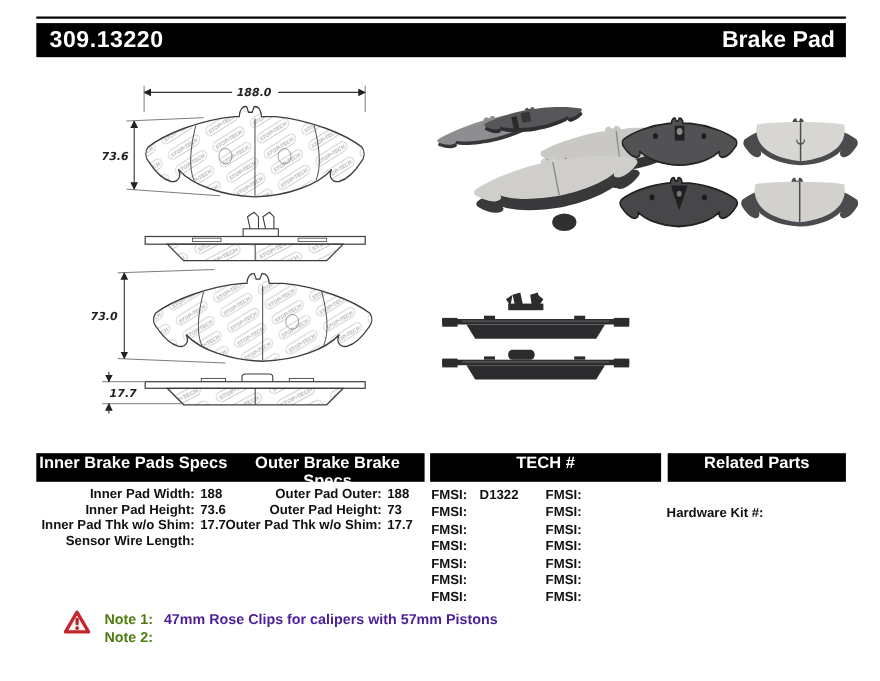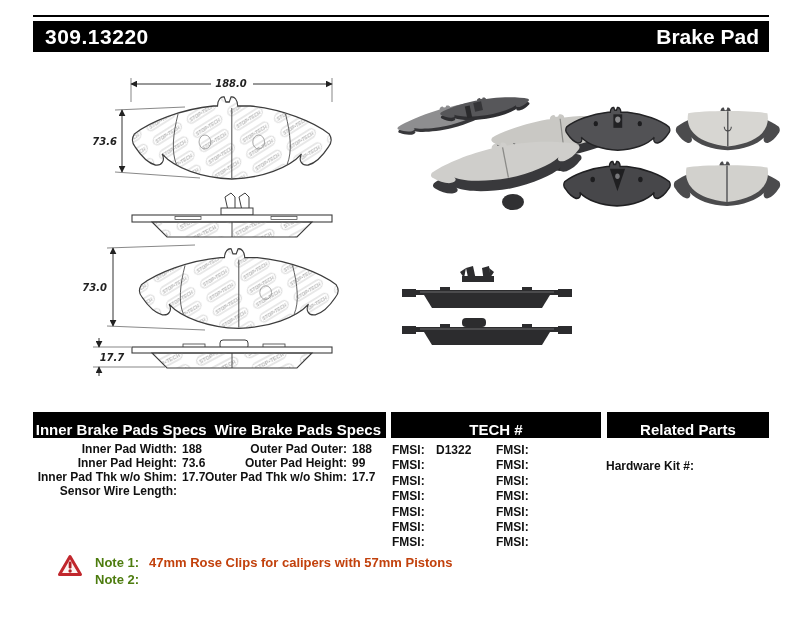--- a/index.html
+++ b/index.html
@@ -6,35 +6,35 @@
   .page{position:relative;width:800px;height:619px;background:#fff;overflow:hidden;
         font-family:"Liberation Sans",sans-serif;color:#111;}
   .abs{position:absolute;}
   .toprule{left:33px;top:15px;width:736px;height:2px;background:#000;}
   .titlebar{left:33px;top:21px;width:736px;height:31px;background:#000;color:#fff;
             display:flex;align-items:center;justify-content:space-between;
             font-weight:bold;font-size:21px;}
   .titlebar .pn{padding-left:12px;letter-spacing:0.5px;}
   .titlebar .pt{padding-right:10px;}
   .hbar{top:412px;height:26px;background:#000;color:#fff;display:flex;
-        align-items:flex-end;font-weight:bold;font-size:15px;}
+        align-items:flex-start;font-weight:bold;font-size:15px;}
   .hbar .half{flex:1;text-align:center;}
   .hbar.center{justify-content:center;}
   .specs{font-size:12px;font-weight:bold;}
   .specrow{display:flex;line-height:13.9px;height:13.9px;}
   .specrow .lbl{flex:1;text-align:right;}
   .specrow .val{width:36px;text-align:left;padding-left:5px;}
   .fmsirow{display:flex;line-height:15.4px;height:15.4px;font-size:12px;font-weight:bold;}
   .fmsirow .lbl{width:34px;}
   .fmsirow .val{padding-left:10px;}
   .related{font-size:12px;font-weight:bold;margin-top:16px;}
   .notes{left:95px;top:554px;font-size:13px;font-weight:bold;}
   .noterow{display:flex;line-height:17px;}
   .noterow .nlabel{width:50px;color:#4d7c0f;}
-  .noterow .ntext{color:#c2410c;padding-left:4px;}
+  .noterow .ntext{color:#4c1d95;padding-left:4px;}
   svg text.dim{font-family:"DejaVu Sans",sans-serif;font-size:10px;font-style:italic;
                font-weight:bold;fill:#222;}
 </style>
 </head>
 <body>
 
 <div class="page">
 
   <svg width="0" height="0" style="position:absolute" aria-hidden="true">
     <defs>
@@ -205,21 +205,21 @@
       <g transform="translate(10,226)">
         <rect x="60" y="0" width="24" height="9" rx="4" fill="#2c2c2e"></rect>
         <use href="#padedge" fill="#2c2c2e" transform="translate(0,1)"></use>
         <rect x="18" y="10" width="134" height="2" fill="#4b4b4d"></rect>
       </g>
     </g>
   </svg>
 
   <div class="abs hbar" style="left:33px;width:353px;">
     <span class="half">Inner Brake Pads Specs</span>
-    <span class="half">Wire Brake Pads Specs</span>
+    <span class="half">Outer Brake Brake Specs</span>
   </div>
   <div class="abs hbar center" style="left:391px;width:210px;">
     <span>TECH #</span>
   </div>
   <div class="abs hbar center" style="left:607px;width:162px;">
     <span>Related Parts</span>
   </div>
 
   <div class="abs specs" style="left:30px;top:443px;width:188px;">
     <div class="specrow">
@@ -240,21 +240,21 @@
     </div>
   </div>
 
   <div class="abs specs" style="left:200px;top:443px;width:188px;">
     <div class="specrow">
       <span class="lbl">Outer Pad Outer:</span>
       <span class="val">188</span>
     </div>
     <div class="specrow">
       <span class="lbl">Outer Pad Height:</span>
-      <span class="val">99</span>
+      <span class="val">73</span>
     </div>
     <div class="specrow">
       <span class="lbl">Outer Pad Thk w/o Shim:</span>
       <span class="val">17.7</span>
     </div>
   </div>
 
   <div class="abs" style="left:392px;top:443px;width:100px;">
     <div class="fmsirow">
         <span class="lbl">FMSI:</span>

